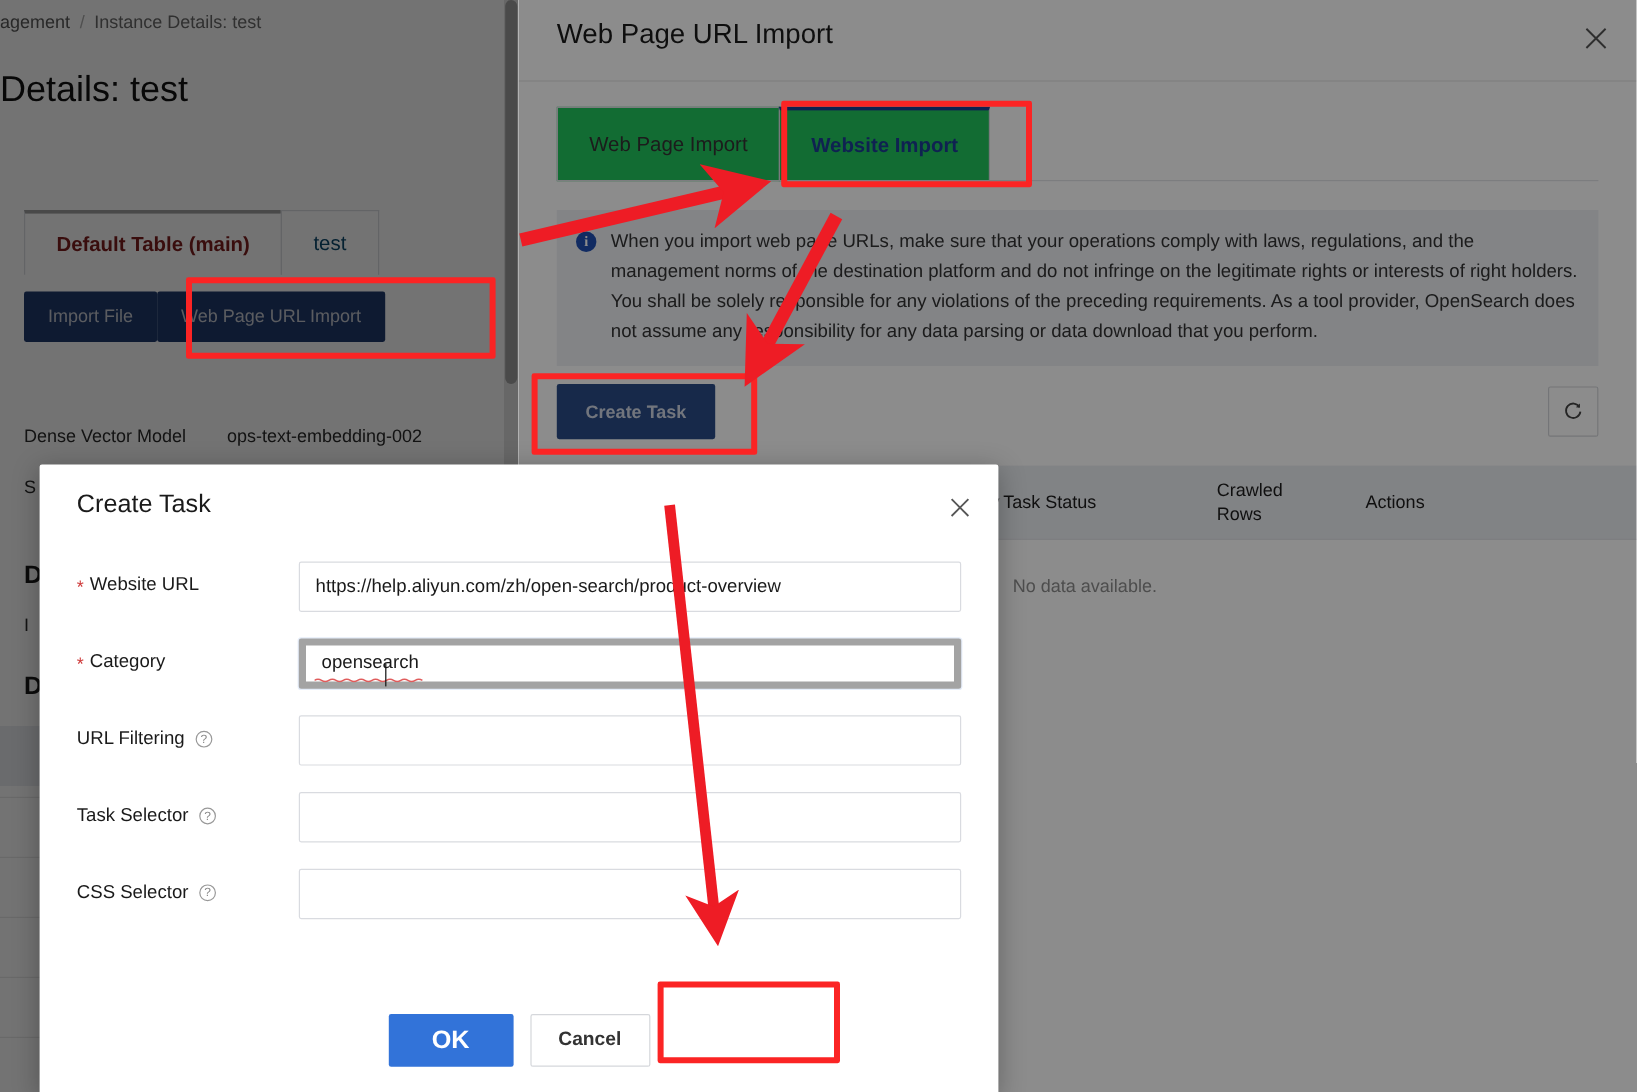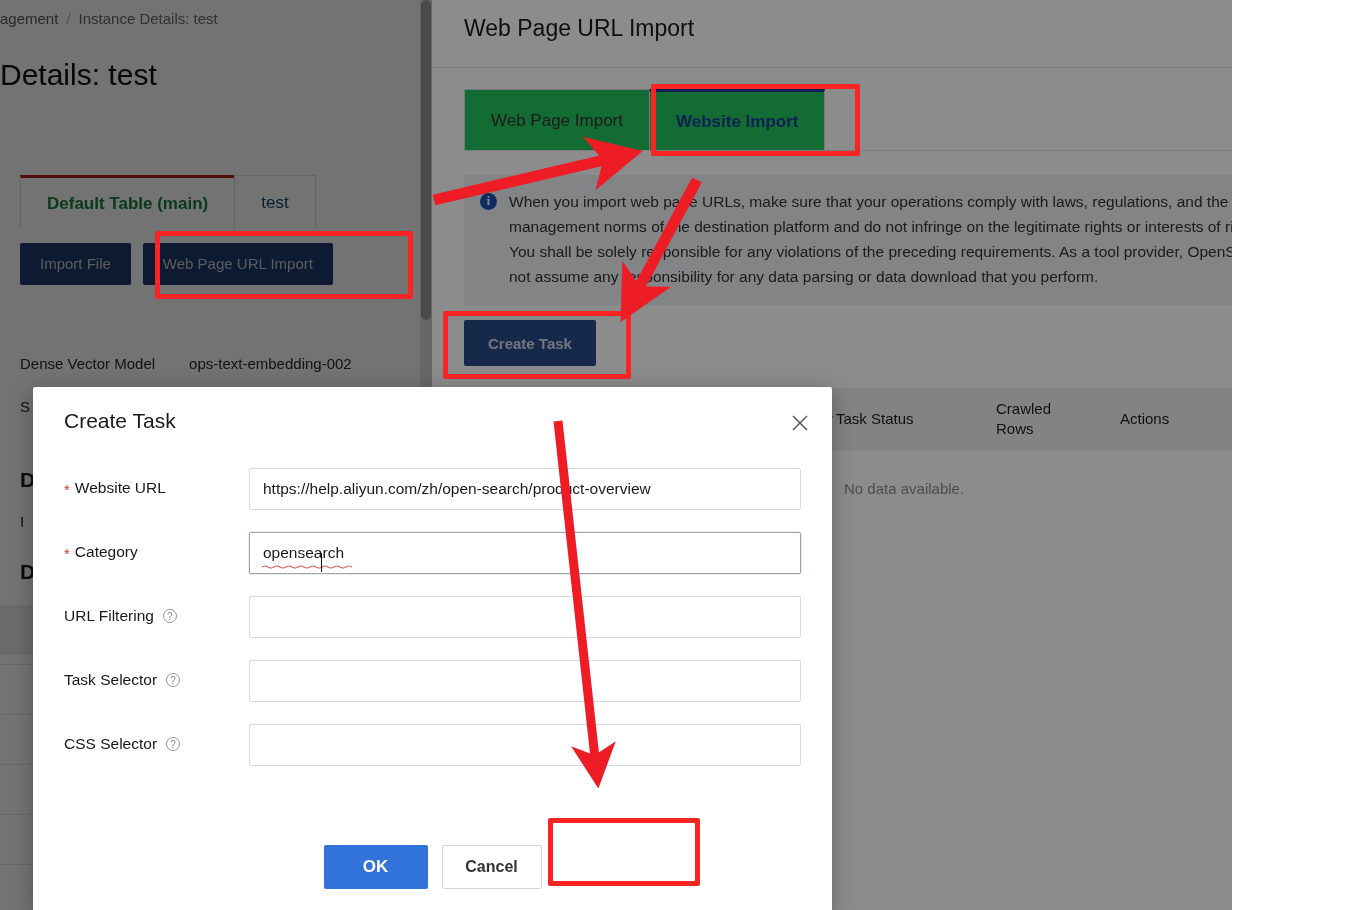--- a/index.html
+++ b/index.html
@@ -5,21 +5,21 @@
 <style>
   * { box-sizing: border-box; }
   html, body {
     margin: 0; padding: 0;
     width: 1364px; height: 910px;
     overflow: hidden;
     font-family: "Liberation Sans", sans-serif;
     background: #ffffff;
   }
 
-  #root { position: relative; width: 1232px; height: 910px; overflow: hidden; background:#fff; }
+  #root { position: relative; width: 1364px; height: 910px; overflow: hidden; background:#fff; }
 
   
   .bg-page {
     position: absolute; left: 0; top: 0; width: 432px; height: 910px;
     background: #ffffff; overflow: hidden;
   }
   .bg-inner { position: absolute; left: -176px; top: 0; width: 600px; height: 910px; }
 
   .breadcrumb {
     position: absolute; left: 176px; top: 10px;
@@ -36,25 +36,25 @@
   .tabs-bg {
     position: absolute; left: 196px; top: 175px; height: 54px;
     display: flex; align-items: stretch;
   }
   .tab-bg {
     border: 1px solid #dcdee3; border-bottom: none; background: #fff;
     display: flex; align-items: center; justify-content: center;
     padding: 0 26px; font-size: 17px; color: #0c4a6e;
   }
   .tab-bg.active {
-    border-top: 3px solid #b91c1c; color: #15803d; font-weight: 700;
+    border-top: 3px solid #a3a3a3; color: #7f1d1d; font-weight: 700;
     margin-right: -1px;
   }
 
-  .btn-row-bg { position: absolute; left: 196px; top: 243px; display: flex; gap: 12px; }
+  .btn-row-bg { position: absolute; left: 196px; top: 243px; display: flex; }
   .btn-primary-dark {
     background: #1f3a6e; color: #c9ccd4; border: none;
     font-size: 15px; padding: 0 20px; height: 42px; line-height: 42px;
     white-space: nowrap; border-radius: 2px; font-family: inherit;
   }
 
   .sec-title-bg {
     position: absolute; left: 196px;
     font-size: 21px; font-weight: 700; color: #1a1a1a; white-space: nowrap;
   }
@@ -187,36 +187,36 @@
     display: inline-flex; width: 14px; height: 14px; border: 1px solid #999;
     border-radius: 50%; font-size: 10px; color: #888;
     align-items: center; justify-content: center; margin-left: 4px;
   }
   .finput {
     position: absolute; left: 216px; top: 7px; width: 552px; height: 42px;
     border: 1px solid #d9dbe0; background: #fff;
     font-size: 15.5px; color: #1a1a1a; padding: 0 13px;
     font-family: inherit; border-radius: 2px; outline: none;
   }
-  .finput.focused { border: 1px solid #a3a3a3; box-shadow: 0 0 0 1px rgba(42,104,208,0.12); }
+  .finput.focused { border: 6px solid #a3a3a3; box-shadow: 0 0 0 1px rgba(42,104,208,0.12); }
   .spell {
     position: absolute; left: 229px; top: 40px; width: 92px; height: 4px;
     pointer-events: none;
   }
   .caret {
     position: absolute; left: 321px; top: 553px; width: 1px; height: 19px;
     background: #111;
   }
   .modal-footer {
     position: absolute; left: 0; bottom: 0; width: 799px; height: 90px;
     display: flex; align-items: center; justify-content: center; gap: 14px;
   }
   .btn-ok {
     background: #3273d9; color: #fff; border: none; border-radius: 2px;
-    font-size: 17px; font-weight: 700; width: 104px; height: 44px;
+    font-size: 21px; font-weight: 700; width: 104px; height: 44px;
     cursor: pointer; font-family: inherit;
   }
   .btn-cancel {
     background: #fff; color: #333; border: 1px solid #d5d7db; border-radius: 2px;
     font-size: 16px; font-weight: 700; width: 100px; height: 44px;
     cursor: pointer; font-family: inherit;
   }
 
   
   .hl {
@@ -305,21 +305,21 @@
       <svg width="18" height="18" viewBox="0 0 18 18" aria-hidden="true">
         <path d="M14.2 5.2A6 6 0 1 0 15 9" fill="none" stroke="#444" stroke-width="1.5"></path>
         <path d="M14.6 2.2 L14.6 5.8 L11.2 5.4 Z" fill="#444"></path>
       </svg>
     </div>
 
     <div class="table-wrap">
       <div class="tbl-head">
         <div class="th" style="width:398px; padding-left:380px;">ory</div>
         <div class="th" style="width:160px;">Task Status</div>
-        <div class="th" style="width:100px;">Crawled Rows</div>
+        <div class="th" style="width:100px;margin-left:18px;">Crawled Rows</div>
         <div class="th" style="width:150px; padding-left:30px;">Actions</div>
       </div>
       <div class="tbl-body">
         <div class="no-data" style="padding-left:412px;">No data available.</div>
       </div>
     </div>
 
   </div>
   <div class="drawer-dim"></div>
 

